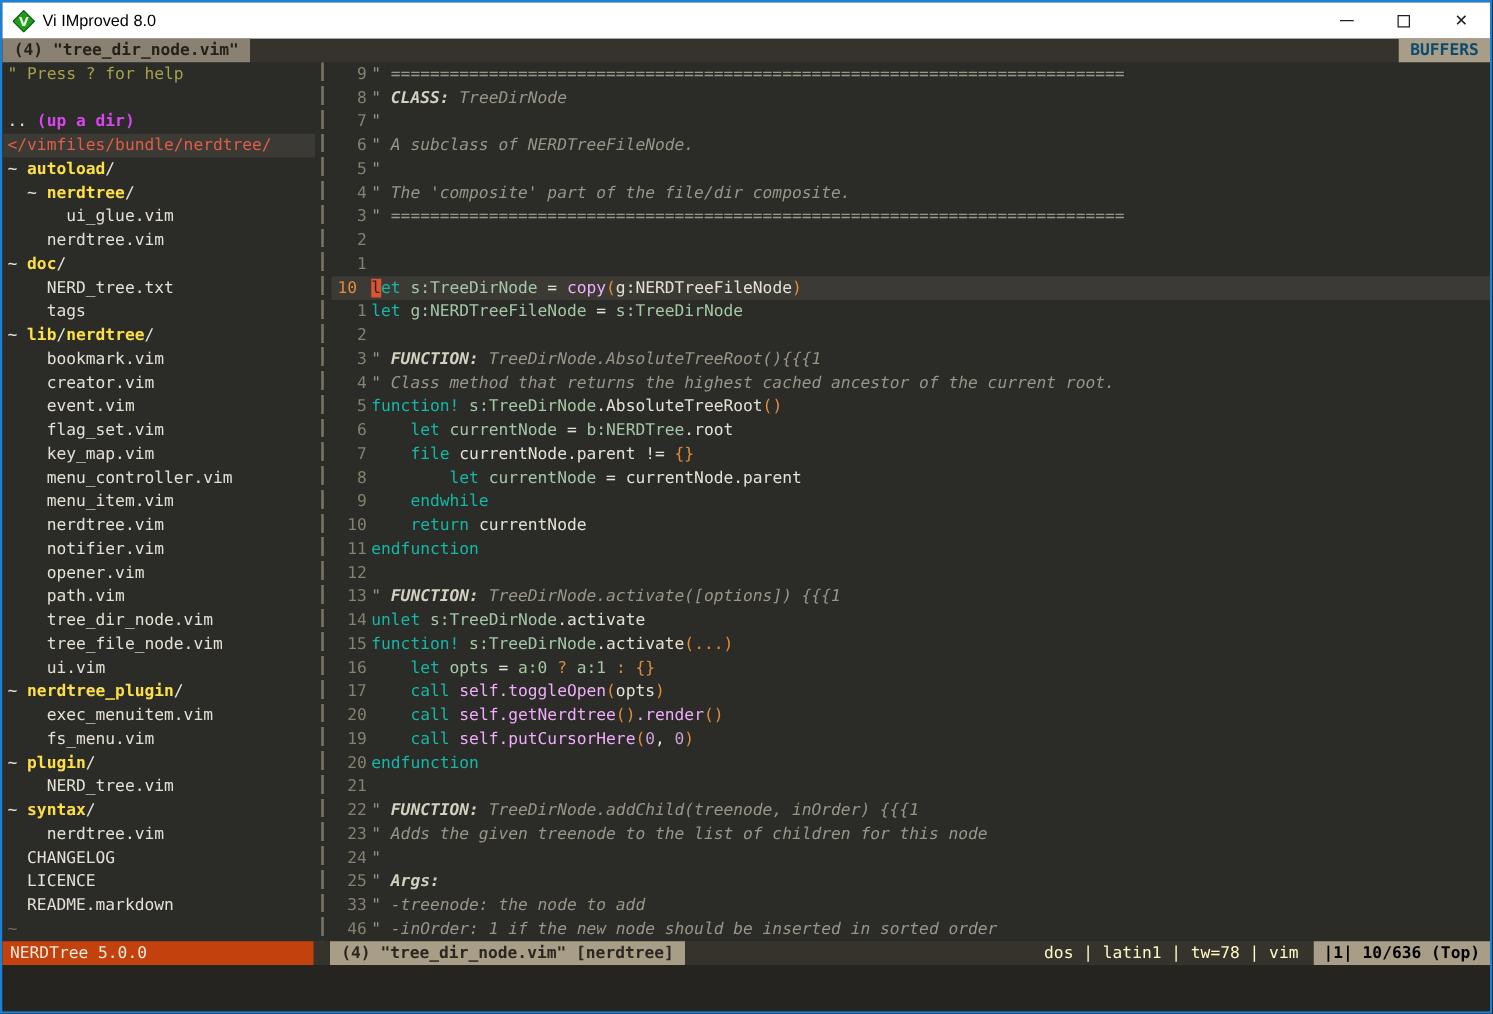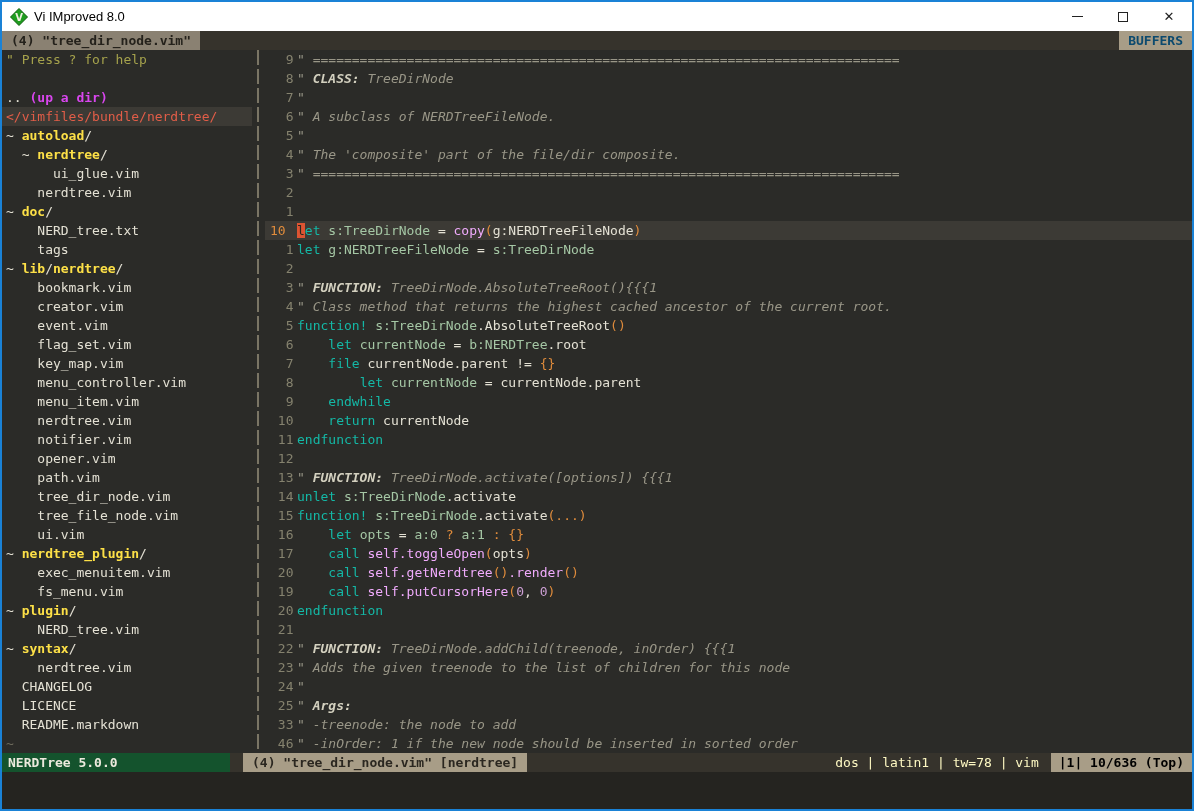--- a/index.html
+++ b/index.html
@@ -55,21 +55,21 @@
   .t-d   { color:#e08c3c; }
   .t-num { color:#cc9fd4; }
   .t-cur { color:#2b2720; background:#dd5432; }
   .t-help  { color:#a5a24c; }
   .t-dir   { color:#fde047; font-weight:bold; }
   .t-updir { color:#d946ef; font-weight:bold; }
   .t-root  { color:#e25d48; }
   .t-nt    { color:#6d6a5c; }
   
   .statusline { height:19px; flex:0 0 auto; display:flex; font-size:13px; line-height:19px; white-space:pre; background:#36332c; }
-  .st-left { width:228px; flex:0 0 auto; background:#14532d; color:#ece9dd; font-weight:bold; padding-left:6px; }
+  .st-left { width:249px; flex:0 0 auto; background:#c2410c; color:#ece9dd; font-weight:normal; padding-left:6px; }
   .st-gap  { width:13px; flex:0 0 auto; background:#36332c; }
   .st-file { background:#a89d87; color:#2b2720; font-weight:bold; padding:0 9px; }
   .st-fill { flex:1; }
   .st-info { color:#fef9c3; padding:0 12px; }
   .st-pos  { background:#a89d87; color:#000000; font-weight:bold; padding:0 8px; }
   
   .cmdline { flex:1; background:#252420; }
 </style>
 </head>
 <body>

